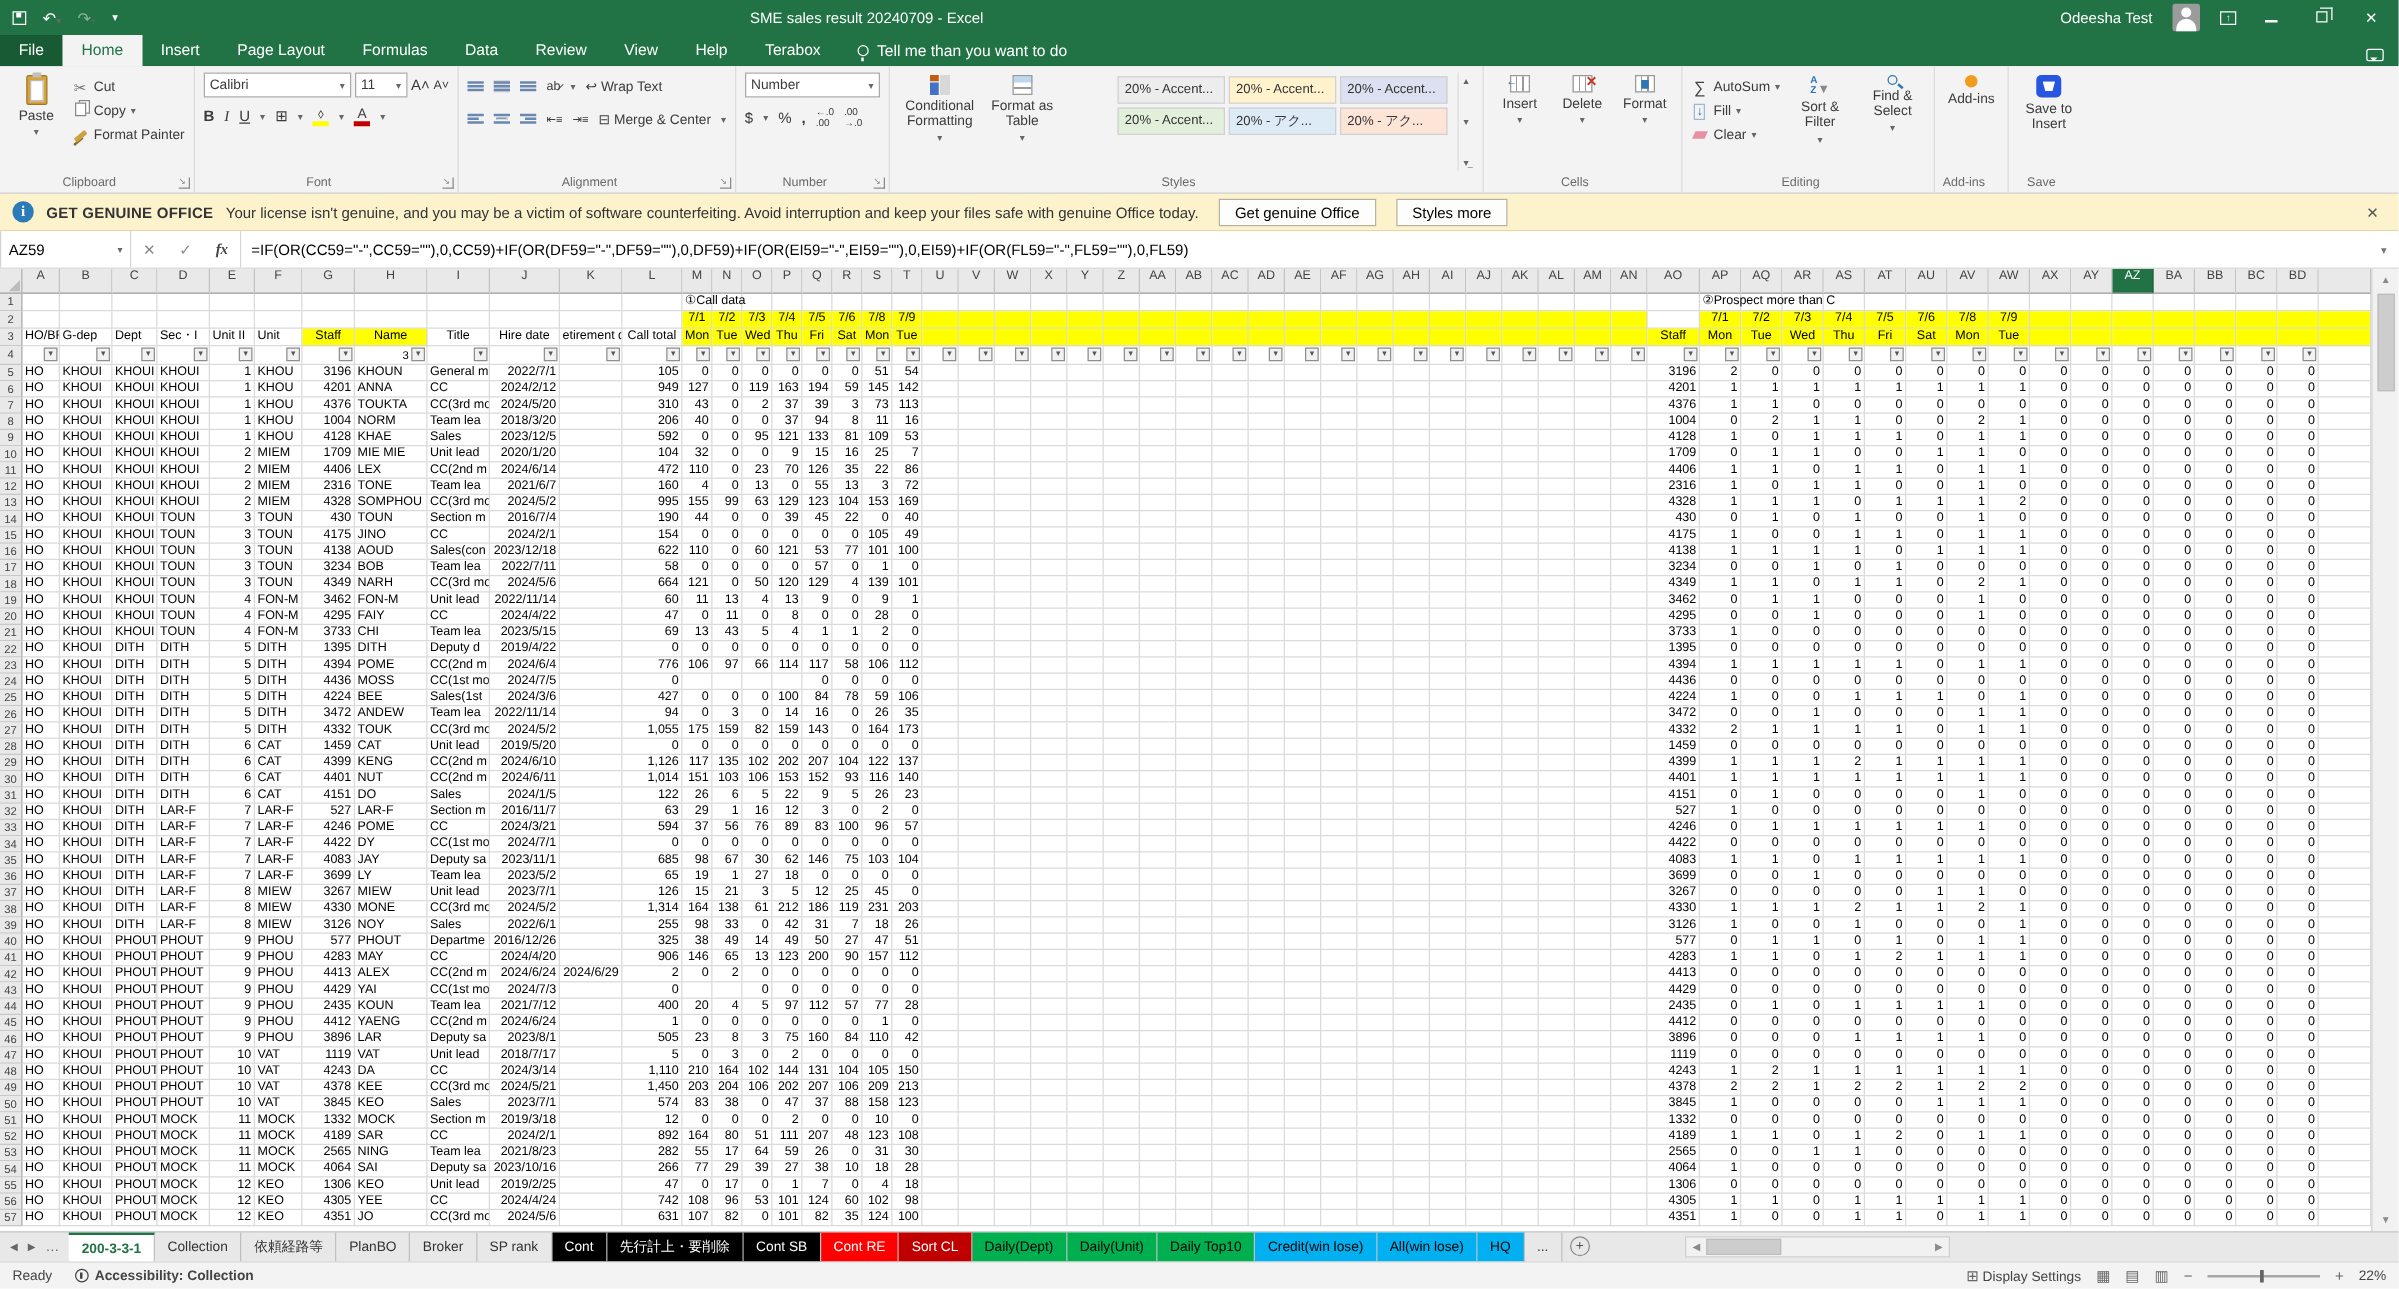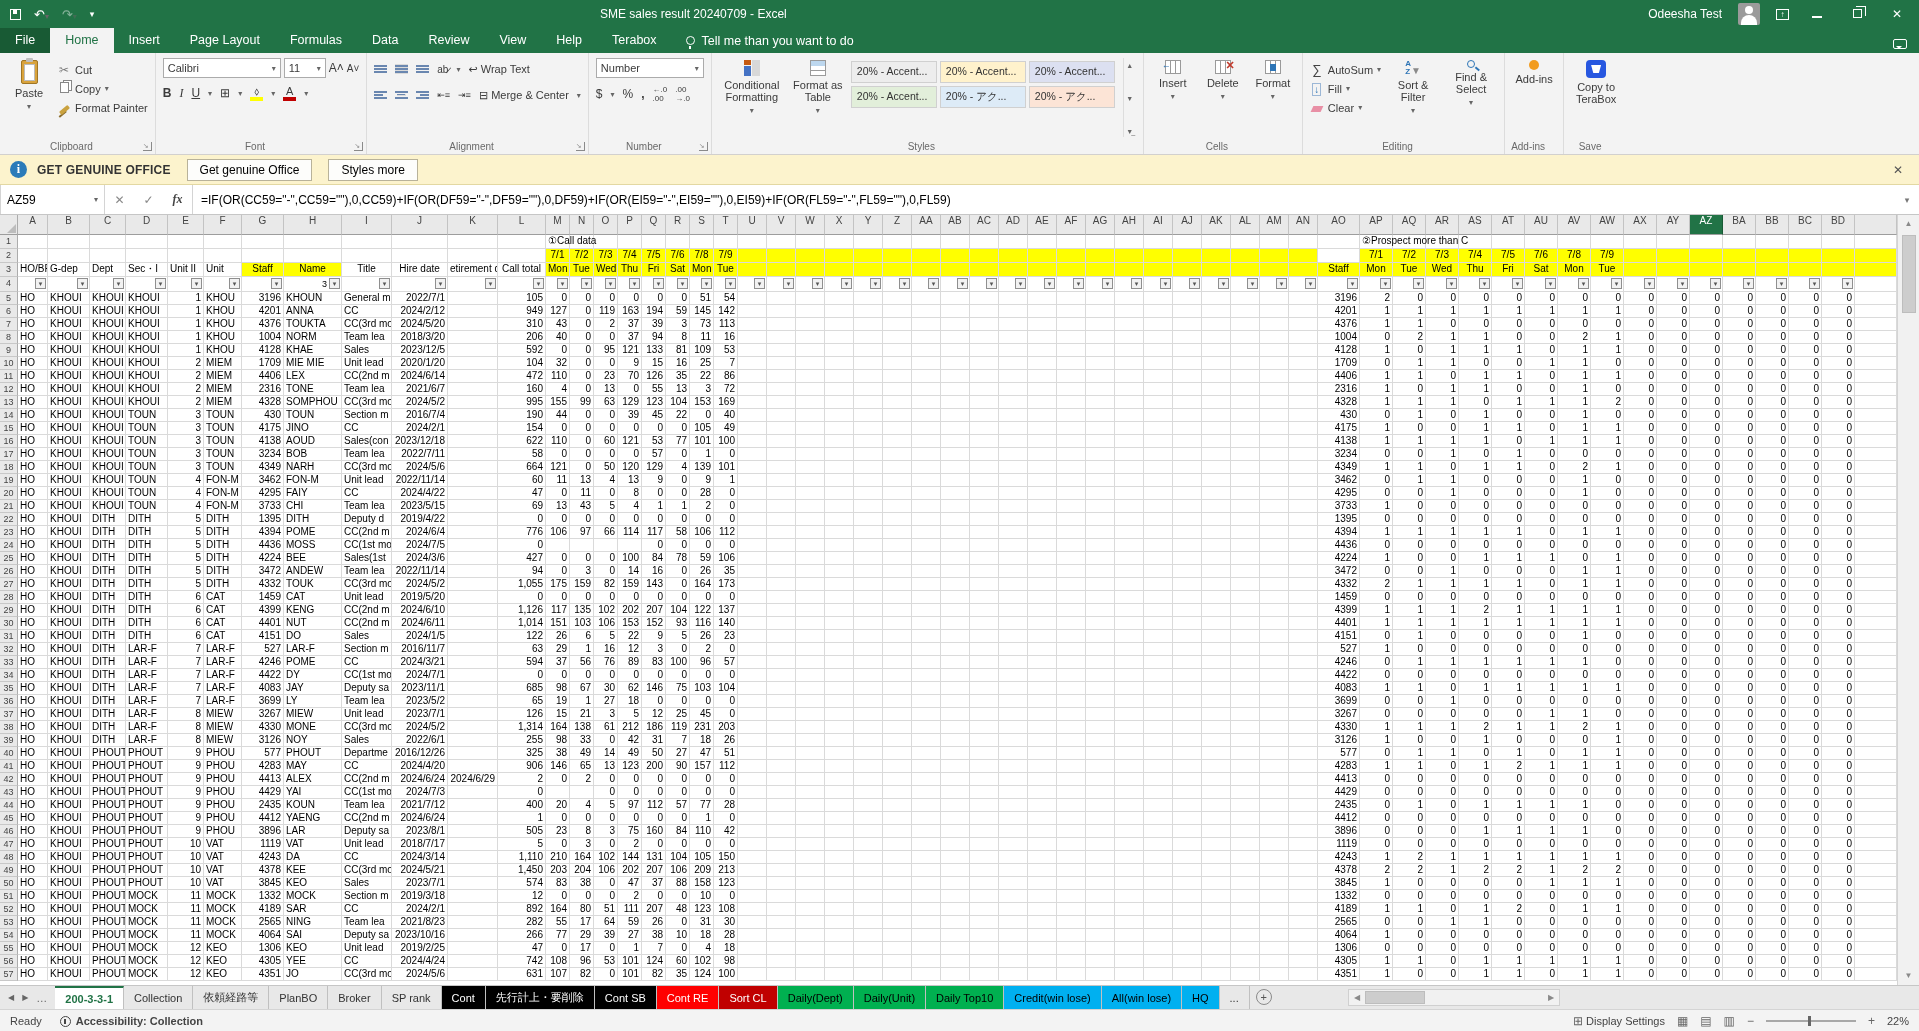--- a/index.html
+++ b/index.html
@@ -60,21 +60,21 @@
   .combo { background:#fff; border:1px solid #ababab; height:20px; display:flex; align-items:center; padding:0 4px; gap:6px; font-size:11px; cursor:pointer; }
   .combo .dd { margin-left:auto; }
   .fmtrow { display:flex; gap:8px; align-items:center; height:22px; }
   .fmtrow .t { cursor:pointer; font-size:12px; }
   .colorbar { display:inline-block; width:13px; text-align:center; line-height:10px; font-size:11px; }
   .colorbar i { display:block; height:4px; margin-top:1px; font-style:normal; }
   .alignbars { display:inline-block; width:13px; }
   .alignbars i { display:block; height:1.5px; background:#6a87b0; margin:1.5px 0; }
   .alignbars i.s { width:70%; } .alignbars i.c { width:70%; margin-left:auto; margin-right:auto; } .alignbars i.r { width:70%; margin-left:auto; }
   .numcombo { width:108px; }
-  .stylechips { display:grid; grid-template-columns:repeat(3, 86px); grid-auto-rows:22px; gap:3px; align-content:start; padding-top:3px; }
+  .stylechips { display:grid; grid-template-columns:repeat(3, 86px); grid-auto-rows:22px; gap:3px; align-content:start; padding-top:3px;margin-left:43px; }
   .chip { border:1px solid #d0d0d0; font-size:10.5px; padding:3px 5px; white-space:nowrap; overflow:hidden; cursor:pointer; color:#333; }
   .chipscroll { width:13px; display:flex; flex-direction:column; justify-content:space-between; padding:4px 0 2px; color:#666; font-size:7px; text-align:center; border-left:1px solid #ddd; margin-left:2px; }
   .cfic { width:16px; height:16px; background:
       linear-gradient(#c55a11 0 0) 0 0/7px 5px no-repeat,
       linear-gradient(#4472c4 0 0) 0 6px/7px 10px no-repeat,
       linear-gradient(#d8d8d8 0 0) 8px 0/8px 16px no-repeat; position:relative; }
   .ftic { width:16px; height:16px; background:linear-gradient(#bdd7ee 0 0) 0 0/16px 5px no-repeat, repeating-linear-gradient(#fff 0 4px, #9a9a9a 4px 5px); border:1px solid #9a9a9a; }
   .cellic { width:16px; height:14px; border:1px solid #9a9a9a; background:repeating-linear-gradient(90deg,#fff 0 4px,#9a9a9a 4px 5px), repeating-linear-gradient(#fff 0 3.5px,#9a9a9a 3.5px 4.5px); position:relative; }
   .cellic.del::after { content:"✕"; position:absolute; right:-5px; top:-2px; color:#c0392b; font-size:11px; font-weight:bold; }
   .cellic.ins::after { content:"←"; position:absolute; left:-4px; top:-1px; color:#2e75b6; font-size:9px; }
@@ -397,29 +397,30 @@
       <div class="bigbtn">
         <span class="addinic"></span>
         <span class="cap">Add-ins</span>
       </div>
       <div class="glabel">Add-ins</div>
     </div>
 
     <div class="rgroup" style="border-right:none;">
       <div class="bigbtn" style="width:50px;">
         <span class="teraic"></span>
-        <span class="cap twoline" style="width:50px;">Copy to TeraBox</span>
+        <span class="cap twoline" style="width:50px;">Save to Insert</span>
       </div>
       <div class="glabel">Save</div>
     </div>
   </div>
 
   <div class="warnbar">
     <span class="infoic">i</span>
     <span class="warnstrong">GET GENUINE OFFICE</span>
+    <span>Your license isn't genuine, and you may be a victim of software counterfeiting. Avoid interruption and keep your files safe with genuine Office today.</span>
     <button class="warnbtn">Get genuine Office</button>
     <button class="warnbtn">Styles more</button>
     <span class="warnclose">✕</span>
   </div>
 
   <div class="fbar">
     <div class="namebox">
       <span class="nm">AZ59</span>
       <span class="dd">▾</span>
     </div>

